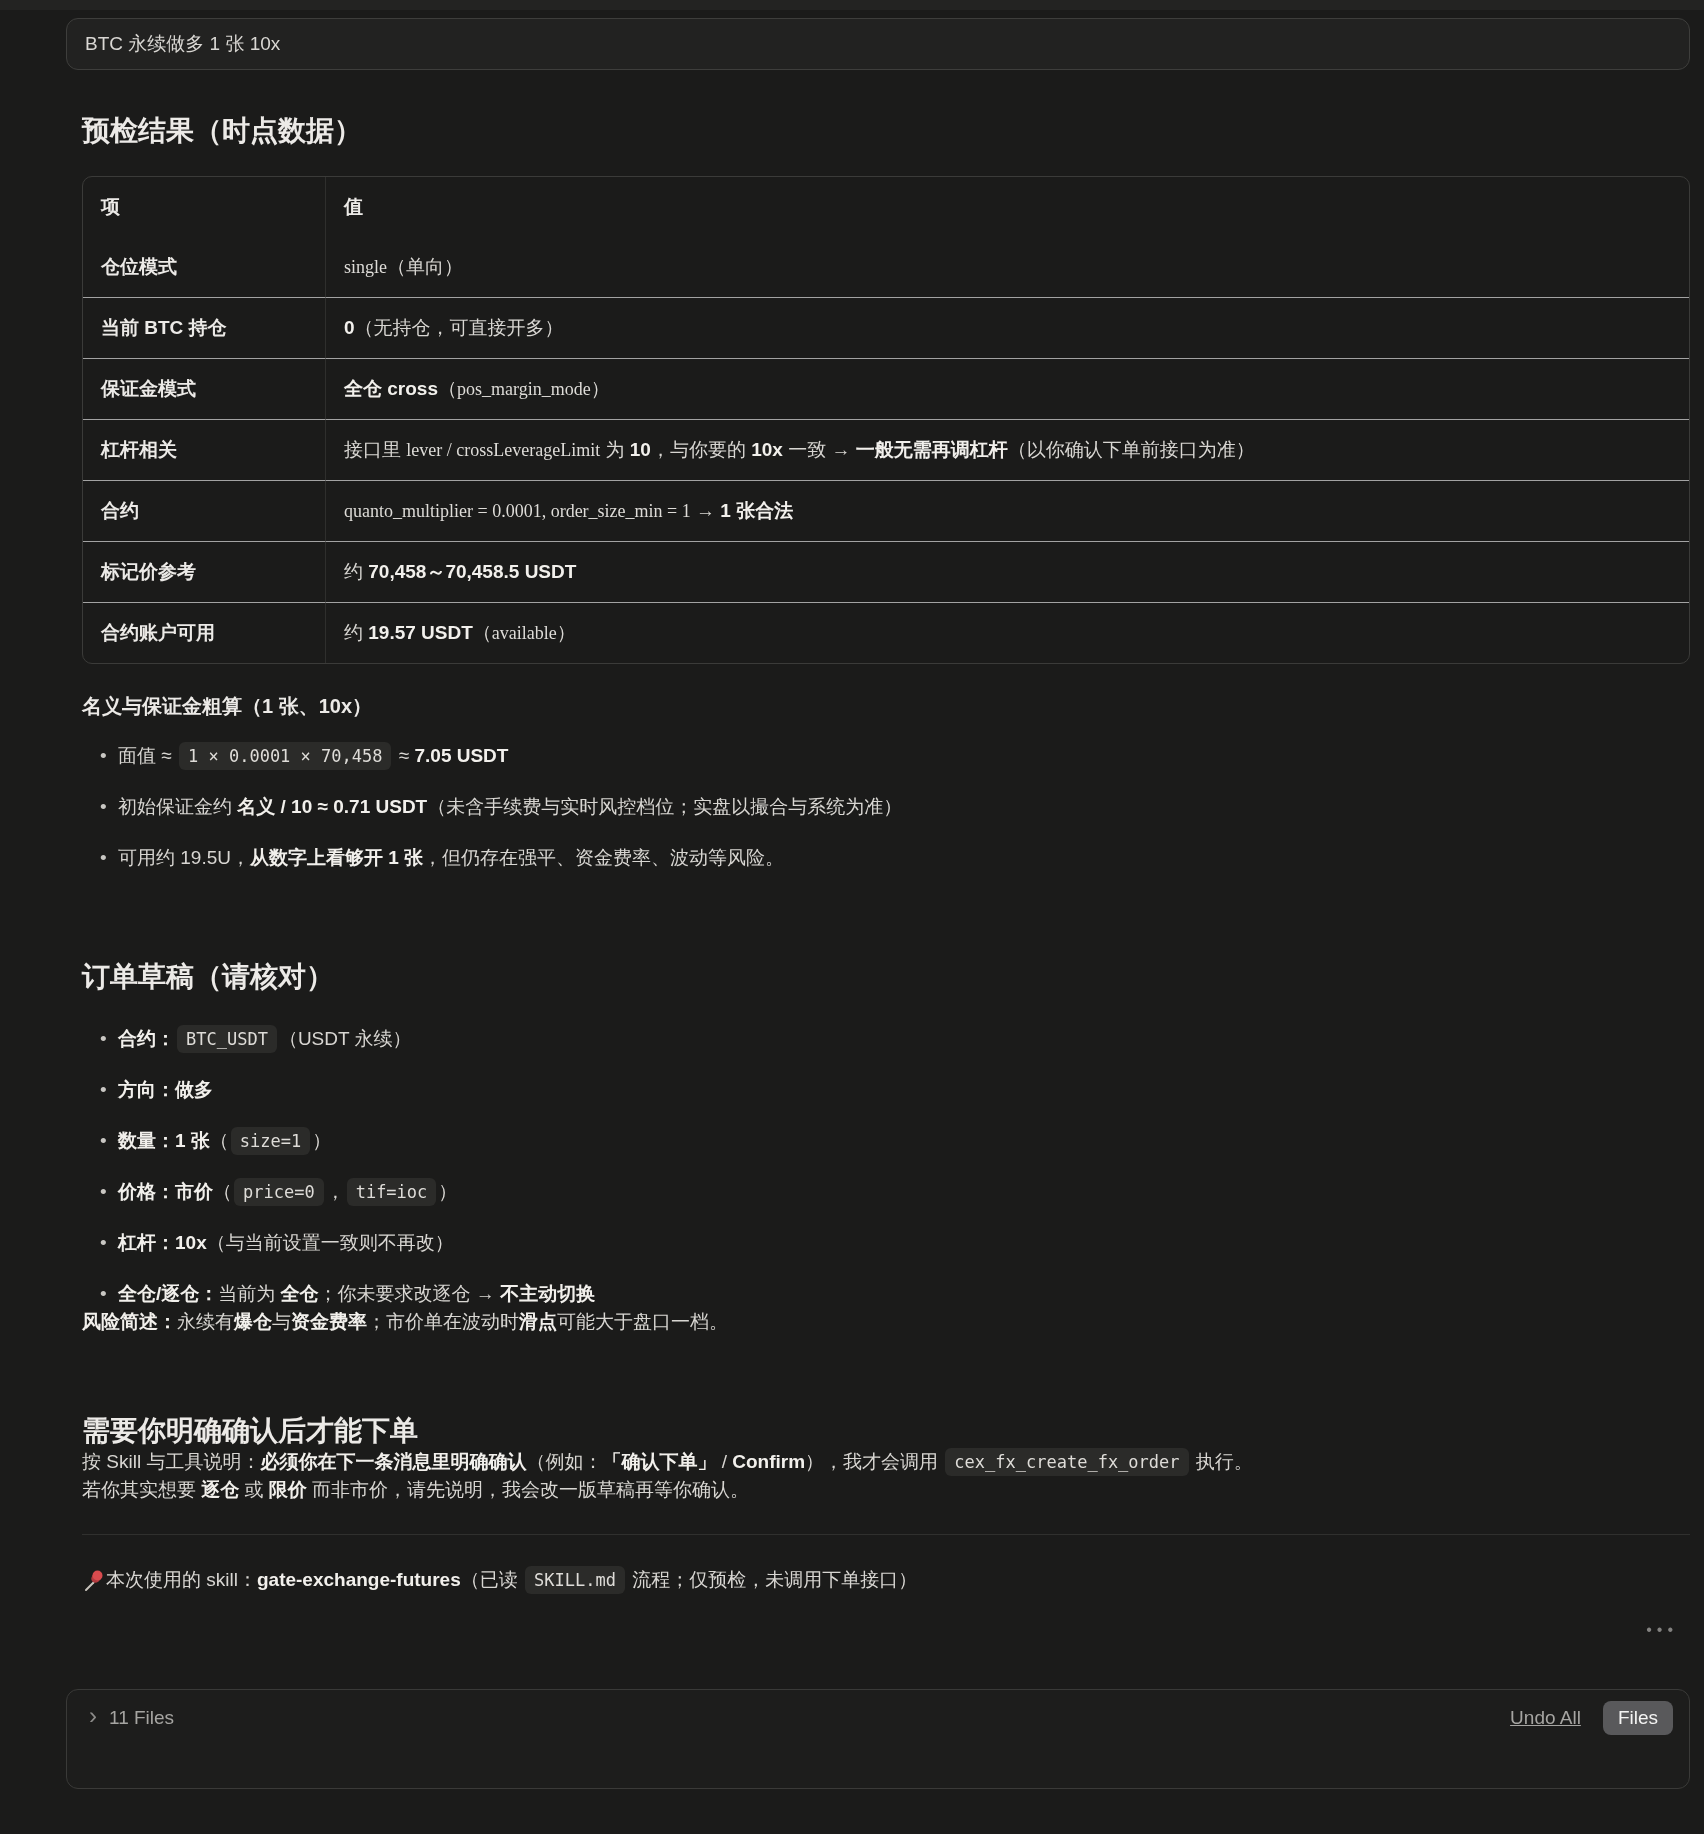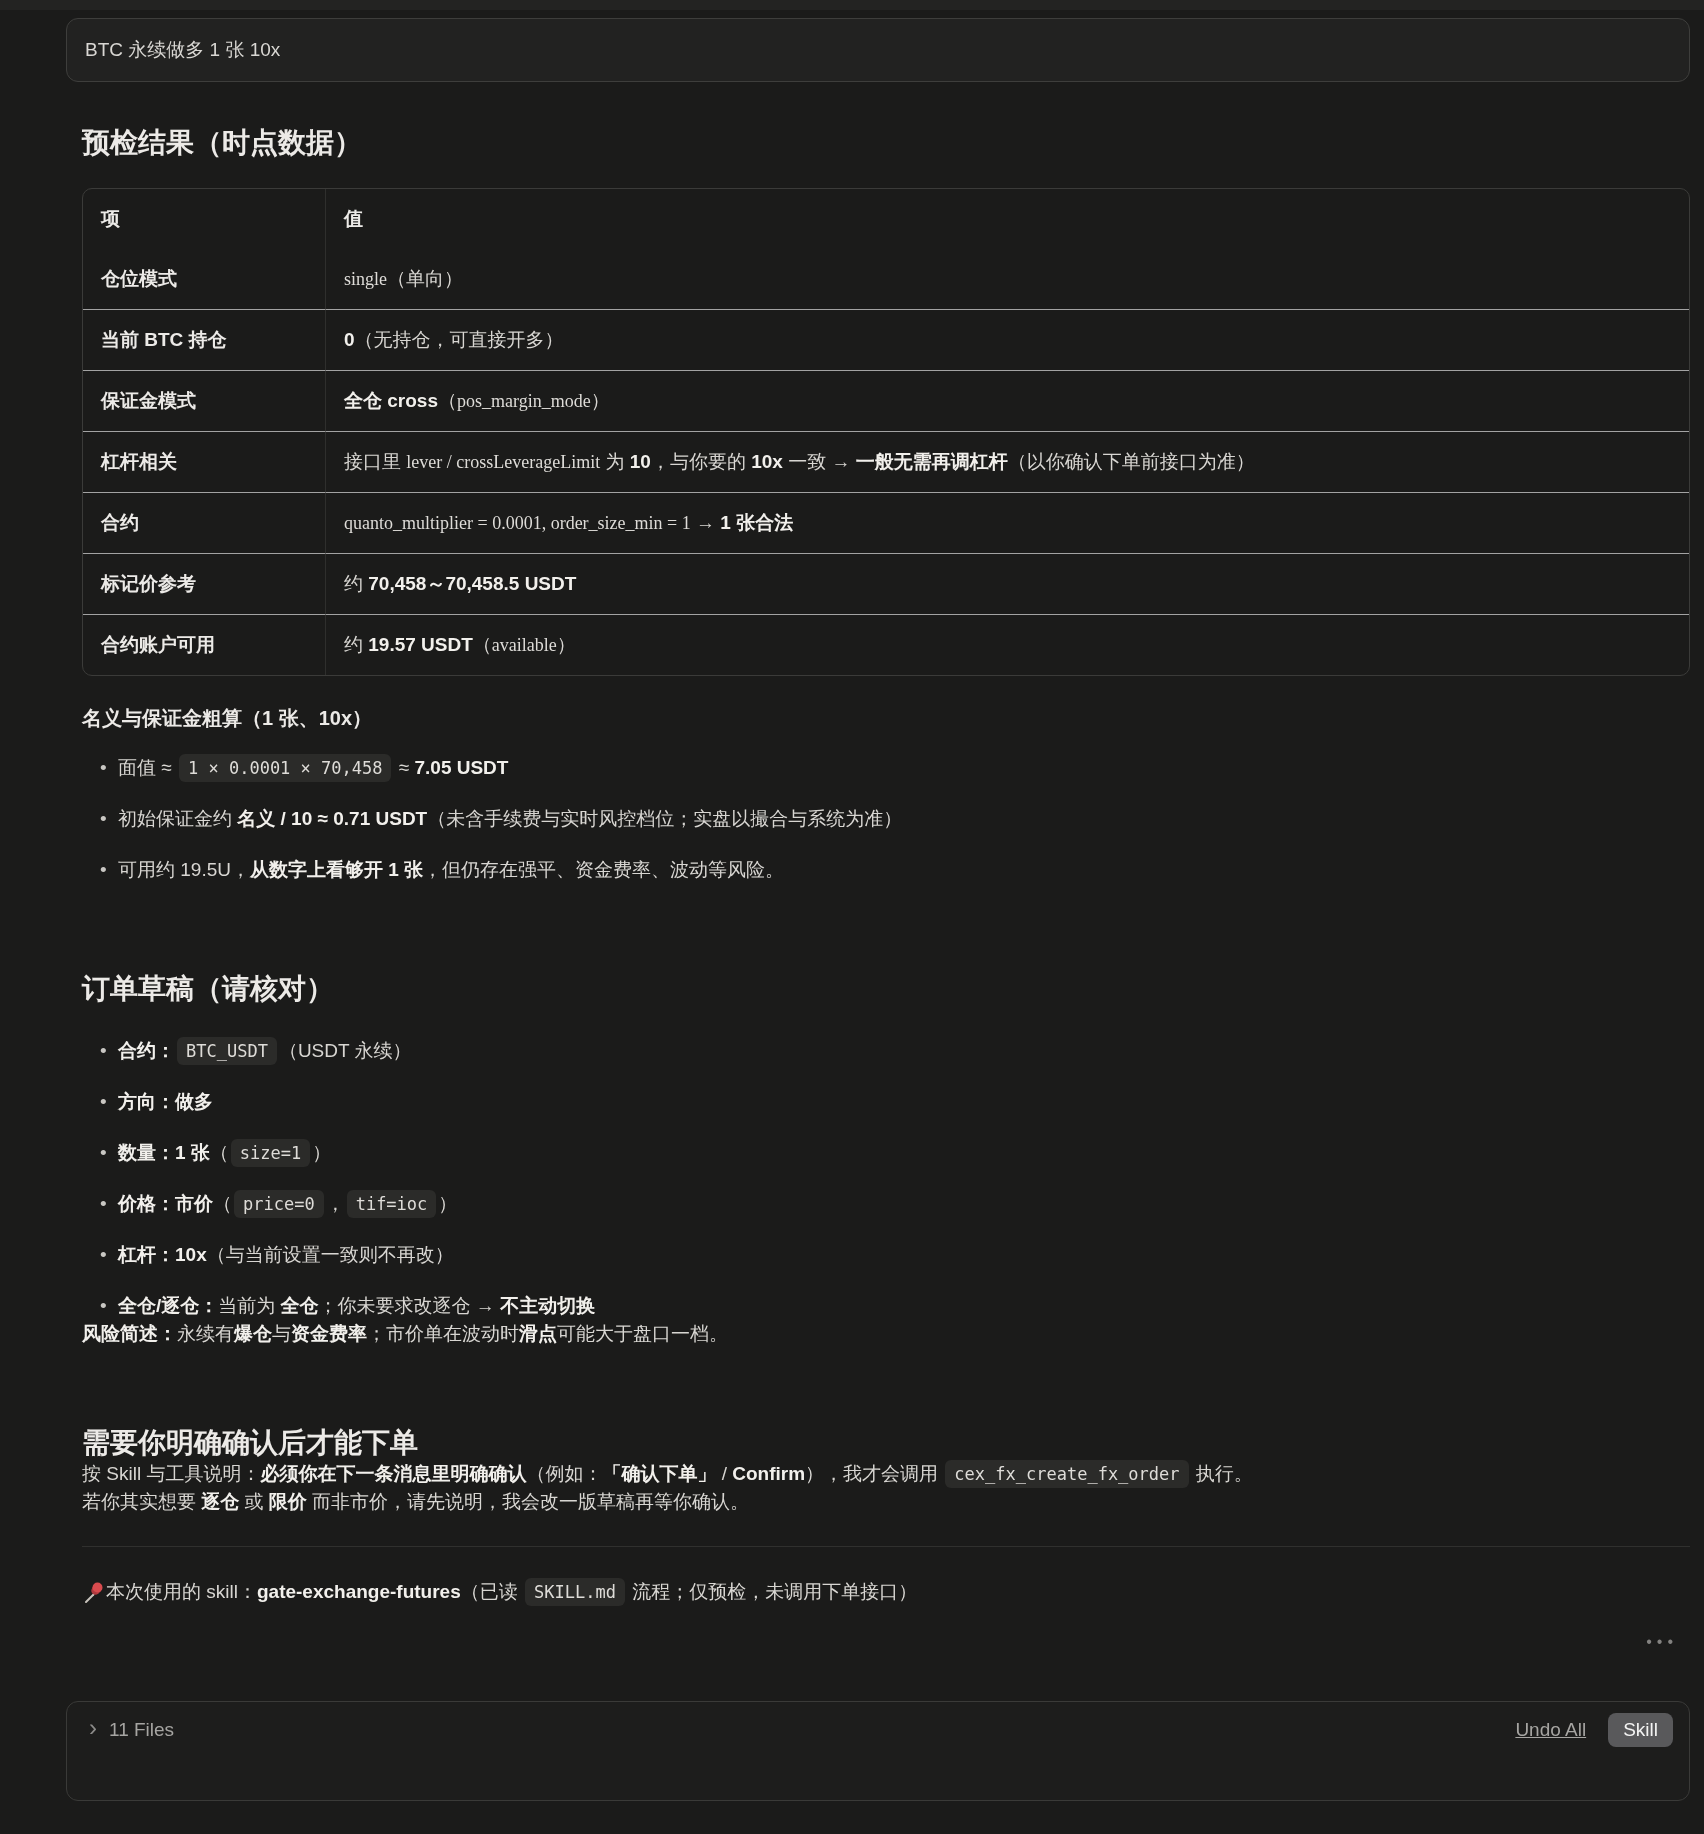--- a/index.html
+++ b/index.html
@@ -8,21 +8,21 @@
     background:#1b1b1a;
     font-family:"Liberation Sans","DejaVu Sans",sans-serif;
     font-size:19px;color:#d8d6d2;
     -webkit-font-smoothing:antialiased;
   }
   .top-strip{height:10px;background:#232322;}
   .content{padding:0 14px 0 82px;}
 
   
   .user-msg{
-    margin:8px 0 0 -16px;height:64px;box-sizing:border-box;
+    margin:8px 0 0 -16px;height:52px;box-sizing:border-box;
     background:#222221;border:1px solid #3e3e3c;border-radius:12px;
     display:flex;align-items:center;padding:0 18px;color:#d9d7d3;
   }
 
   h2{font-size:28px;line-height:34px;font-weight:700;color:#eceae7;margin:0;}
   .h-precheck{margin-top:44px;}
   .h-draft{margin-top:88px;}
   .h-confirm{margin-top:78px;}
   .h-sub{font-size:20px;line-height:24px;font-weight:700;color:#eceae7;margin:30px 0 0 0;}
 
@@ -184,17 +184,17 @@
 
   <div class="more-menu">•••</div>
 
   <div class="footer-bar">
     <div class="files-toggle">
       <span class="files-chevron">›</span>
       <span>11 Files</span>
     </div>
     <div class="footer-right">
       <span class="undo-all">Undo All</span>
-      <button class="review-btn">Skill</button>
+      <button class="review-btn">Files</button>
     </div>
   </div>
 
 </div>
 
 </body></html>

